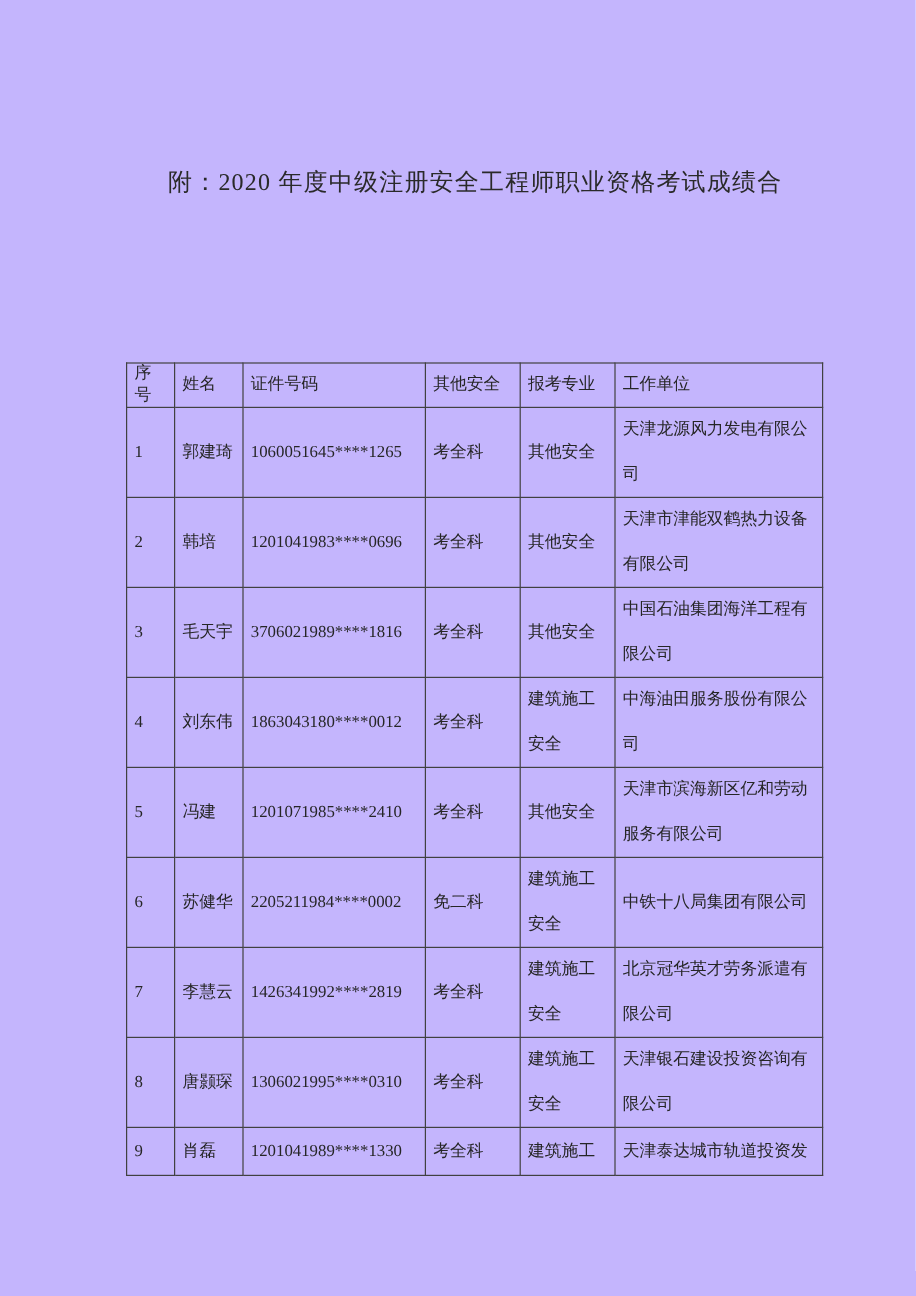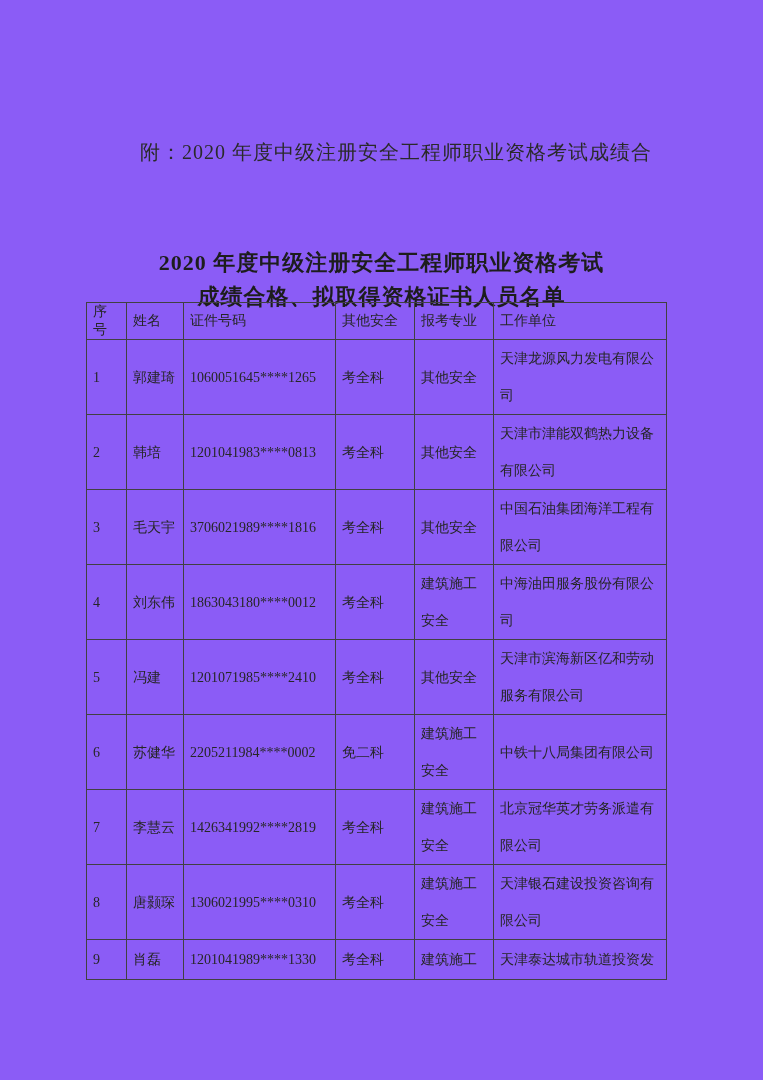--- a/index.html
+++ b/index.html
@@ -11,21 +11,21 @@
     position: relative;
     width: 763px;
     height: 1080px;
     overflow: hidden;
     font-family: "Liberation Serif", "DejaVu Serif", serif;
     color: #242424;
   }
   .page {
     position: absolute;
     inset: 0;
-    background: #8b5cf6;
+    background: #c4b5fd;
   }
   
   .note {
     position: absolute;
     left: 98px;
     top: 114px;
     width: 575px;
     font-size: 20px;
     line-height: 37px;
     letter-spacing: 1px;
@@ -42,21 +42,21 @@
     text-align: center;
     font-weight: bold;
     font-size: 22px;
     line-height: 34px;
     letter-spacing: 1px;
     color: #1d1d1d;
   }
   
   table.results {
     position: absolute;
-    left: 86px;
+    left: 105px;
     top: 302px;
     width: 580px;
     border-collapse: collapse;
     table-layout: fixed;
   }
   .results th, .results td {
     border: 1px solid #414141;
     font-weight: normal;
     text-align: left;
     padding: 0 6px;
@@ -76,24 +76,20 @@
 </style>
 </head>
 <body>
 
 <div class="page">
 
   <p class="note">
     <span class="note-line first">附：2020 年度中级注册安全工程师职业资格考试成绩合</span>
   </p>
 
-  <h1 class="doc-title">
-    <div>2020 年度中级注册安全工程师职业资格考试</div>
-    <div>成绩合格、拟取得资格证书人员名单</div>
-  </h1>
 
   <table class="results">
     <colgroup>
       <col style="width:40px">
       <col style="width:57px">
       <col style="width:152px">
       <col style="width:79px">
       <col style="width:79px">
       <col style="width:173px">
     </colgroup>
@@ -112,21 +108,21 @@
           <td>1</td>
           <td>郭建琦</td>
           <td>1060051645****1265</td>
           <td>考全科</td>
           <td>其他安全</td>
           <td>天津龙源风力发电有限公司</td>
         </tr>
         <tr>
           <td>2</td>
           <td>韩培</td>
-          <td>1201041983****0813</td>
+          <td>1201041983****0696</td>
           <td>考全科</td>
           <td>其他安全</td>
           <td>天津市津能双鹤热力设备有限公司</td>
         </tr>
         <tr>
           <td>3</td>
           <td>毛天宇</td>
           <td>3706021989****1816</td>
           <td>考全科</td>
           <td>其他安全</td>

